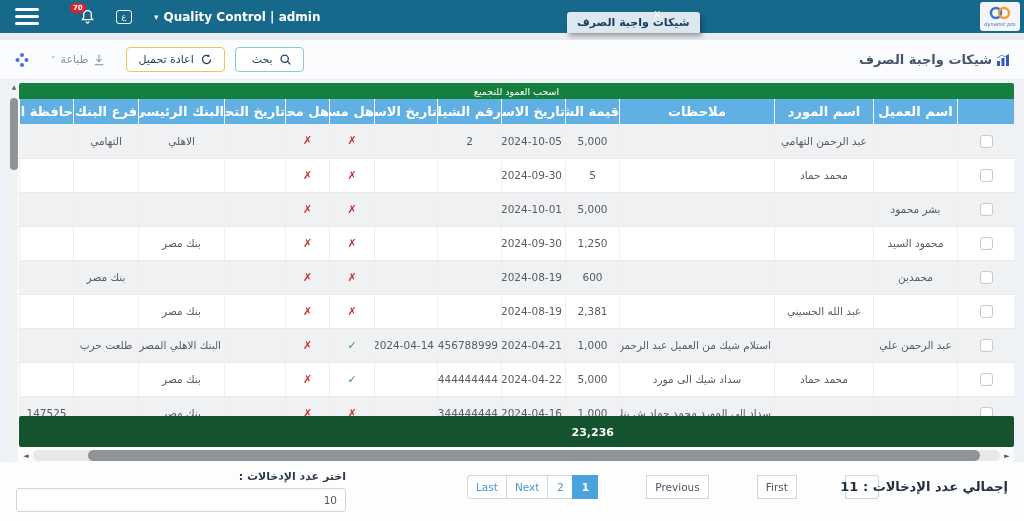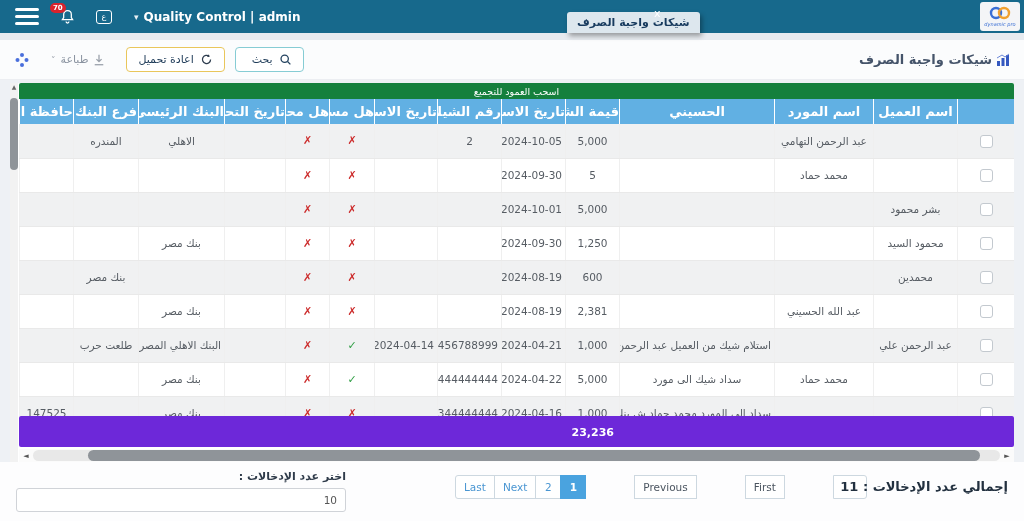--- a/index.html
+++ b/index.html
@@ -8,21 +8,21 @@
     font-family: "DejaVu Sans", "Liberation Sans", sans-serif;
     background:#eef1f5; color:#4d5359;
   }
   
   .topbar {
     height:33px; background:#17698c; position:relative;
     display:flex; align-items:center; direction:ltr;
   }
   .hamburger { margin-left:15px; width:24px; cursor:pointer; }
   .hamburger span { display:block; height:3px; background:#fff; border-radius:2px; margin:4px 0; }
-  .bell-wrap { position:relative; margin-left:20px; }
+  .bell-wrap { position:relative; margin-left:40px; }
   .badge {
     position:absolute; top:-5px; left:-9px; background:#d9232d; color:#fff;
     font-size:7px; font-weight:bold; padding:1px 3px; border-radius:7px; line-height:1.2;
   }
   .lang-box {
     margin-left:20px; width:16px; height:14px; border:1.5px solid #fff; border-radius:3px;
     color:#fff; font-size:8px; display:flex; align-items:center; justify-content:center;
   }
   .user-menu { margin-left:22px; color:#fff; font-size:12px; font-weight:600; display:flex; align-items:center; gap:5px; cursor:pointer;}
   .caret { font-size:9px; color:#e8f0f4; }
@@ -85,21 +85,21 @@
   .col5{width:64px}.col6{width:64px}.col7{width:63px}.col8{width:45px}.col9{width:44px}
   .col10{width:61px}.col11{width:86px}.col12{width:65px}.col13{width:54px}
   .cb {
     display:inline-block; width:13px; height:13px; background:#fff;
     border:1px solid #c3c9cf; border-radius:3px; vertical-align:middle; cursor:pointer;
   }
   .mark { font-weight:bold; font-size:11px; }
   .mx { color:#cc2b2b; }
   .mv { color:#2f9e44; }
   .total-bar {
-    position:relative; height:31px; background:#6d28d9; border-radius:2px; margin-top:0;
+    position:relative; height:31px; background:#14532d; border-radius:2px; margin-top:0;
   }
   .total-val {
     position:absolute; right:400px; top:50%; transform:translateY(-50%);
     color:#fff; font-size:11px; font-weight:bold;
   }
   .hscroll {
     position:relative; height:13px; margin:2px 0 0 0; background:#fbfbfb;
     display:flex; align-items:center;
   }
   .harrow { font-size:7px; color:#555; width:14px; text-align:center; }
@@ -113,21 +113,21 @@
     width:100%; height:24px; border:1px solid #d0d3d8; border-radius:3px;
     font-size:10.5px; color:#555; padding:0 8px; direction:rtl; text-align:right;
     font-family:"DejaVu Sans","Liberation Sans",sans-serif;
   }
   .pagination { position:absolute; left:455px; top:13px; display:flex; direction:ltr; }
   .pg {
     min-width:26px; height:24px; padding:0 8px; margin-left:-1px;
     border:1px solid #cdd8e0; background:#fff; font-size:10.5px;
     display:flex; align-items:center; justify-content:center; cursor:pointer;
   }
-  .pg:first-child { border-radius:3px 0 0 3px; margin-left:0; }
+  .pg:first-child { border-radius:3px 0 0 3px; margin-left:12px; }
   .pg:last-child { border-radius:0 3px 3px 0; min-width:34px; }
   .pg.link { color:#4a96d2; }
   .pg.plain { color:#4b5560;margin-left:48px; }
   .pg.active { background:#4aa3df; border-color:#4aa3df; color:#fff; font-weight:bold; }
   .total-entries { position:absolute; right:16px; top:17px; direction:rtl; font-size:13px; font-weight:bold; color:#22303f; }
   svg { display:block; }
 </style>
 </head>
 <body>
 
@@ -217,21 +217,21 @@
   <div class="grid-clip">
     <div class="group-band">
       <span>اسحب العمود للتجميع</span>
     </div>
     <table>
       <thead>
           <tr id="header-row">
             <th class="col0"></th>
             <th class="col1">اسم العميل</th>
             <th class="col2">اسم المورد</th>
-            <th class="col3">الحسيني</th>
+            <th class="col3">ملاحظات</th>
             <th class="col4">قيمة الشيك</th>
             <th class="col5">تاريخ الاستحقاق</th>
             <th class="col6">رقم الشيك</th>
             <th class="col7">تاريخ الاستلام</th>
             <th class="col8">هل مسطر</th>
             <th class="col9">هل محصل</th>
             <th class="col10">تاريخ التحصيل</th>
             <th class="col11">البنك الرئيسى</th>
             <th class="col12">فرع البنك</th>
             <th class="col13">حافظة ال</th>
@@ -244,21 +244,21 @@
             <td class="col2">عبد الرحمن التهامي</td>
             <td class="col3"></td>
             <td class="col4">5,000</td>
             <td class="col5">2024-10-05</td>
             <td class="col6">2</td>
             <td class="col7"></td>
             <td class="col8"><span class="mark mx">✗</span></td>
             <td class="col9"><span class="mark mx">✗</span></td>
             <td class="col10"></td>
             <td class="col11">الاهلي</td>
-            <td class="col12">المندره</td>
+            <td class="col12">التهامي</td>
             <td class="col13"></td>
           </tr>
           <tr>
             <td class="col0"><span class="cb"></span></td>
             <td class="col1"></td>
             <td class="col2">محمد حماد</td>
             <td class="col3"></td>
             <td class="col4">5</td>
             <td class="col5">2024-09-30</td>
             <td class="col6"></td>

